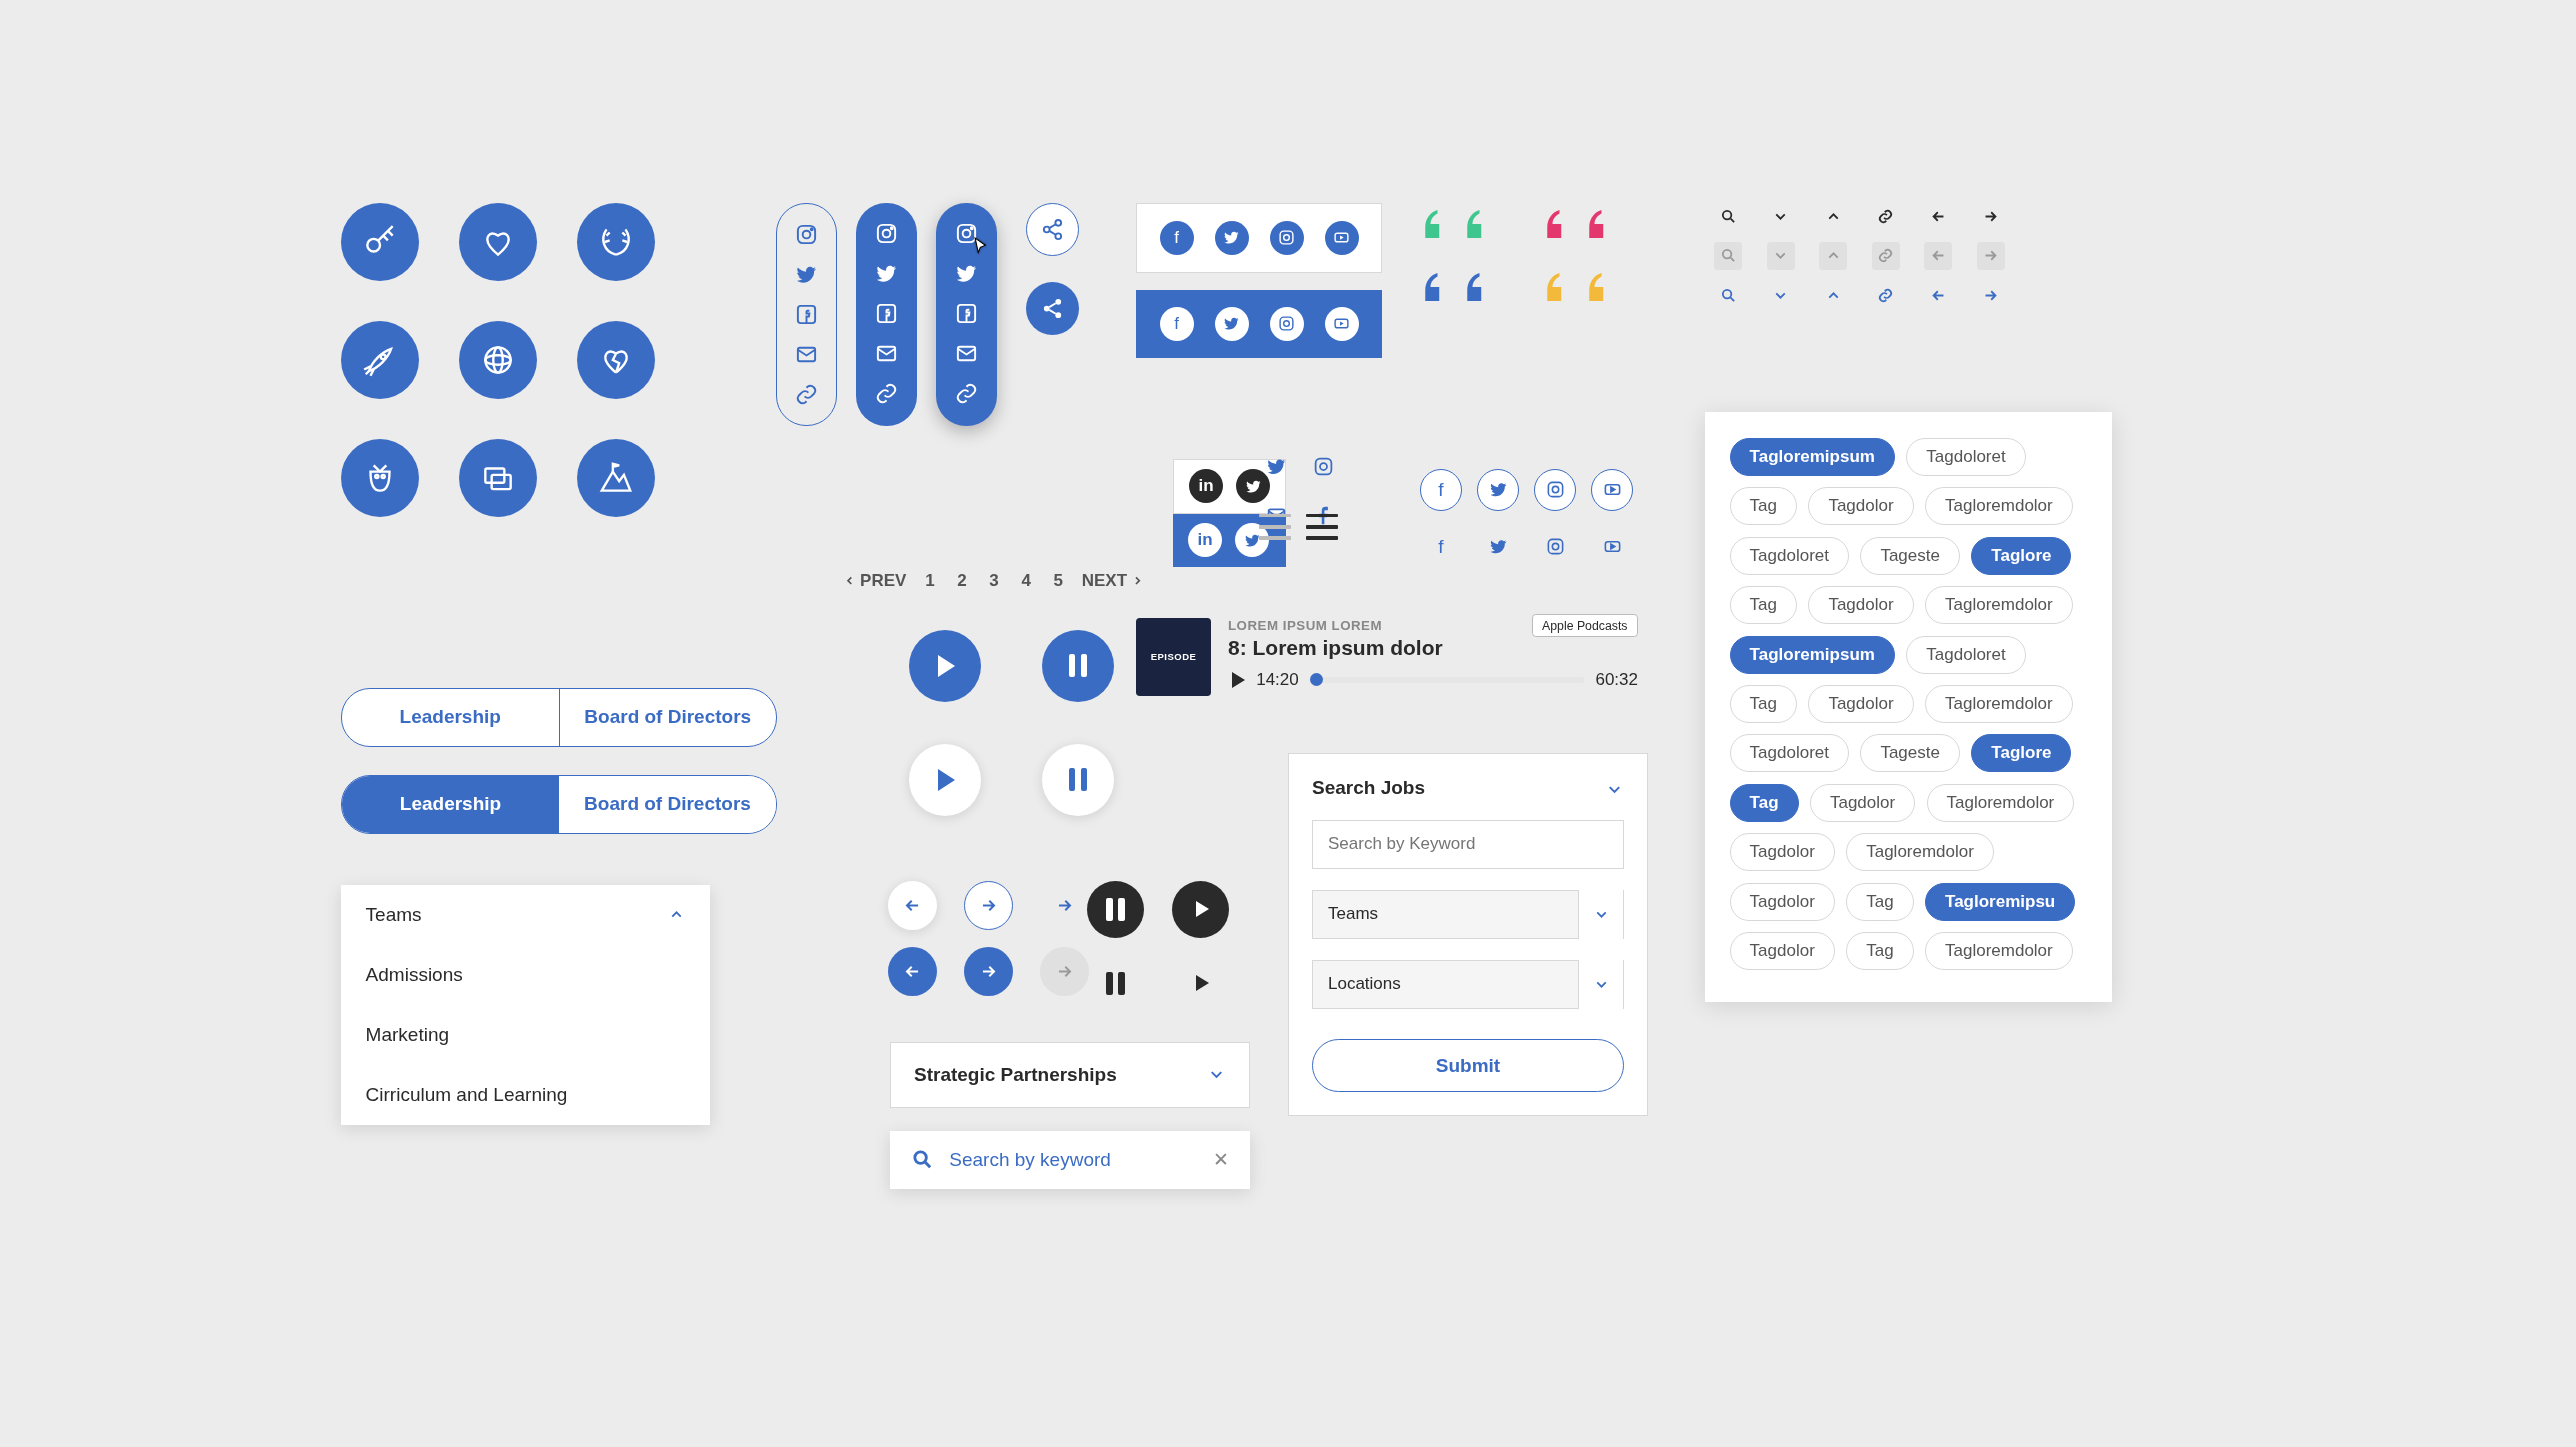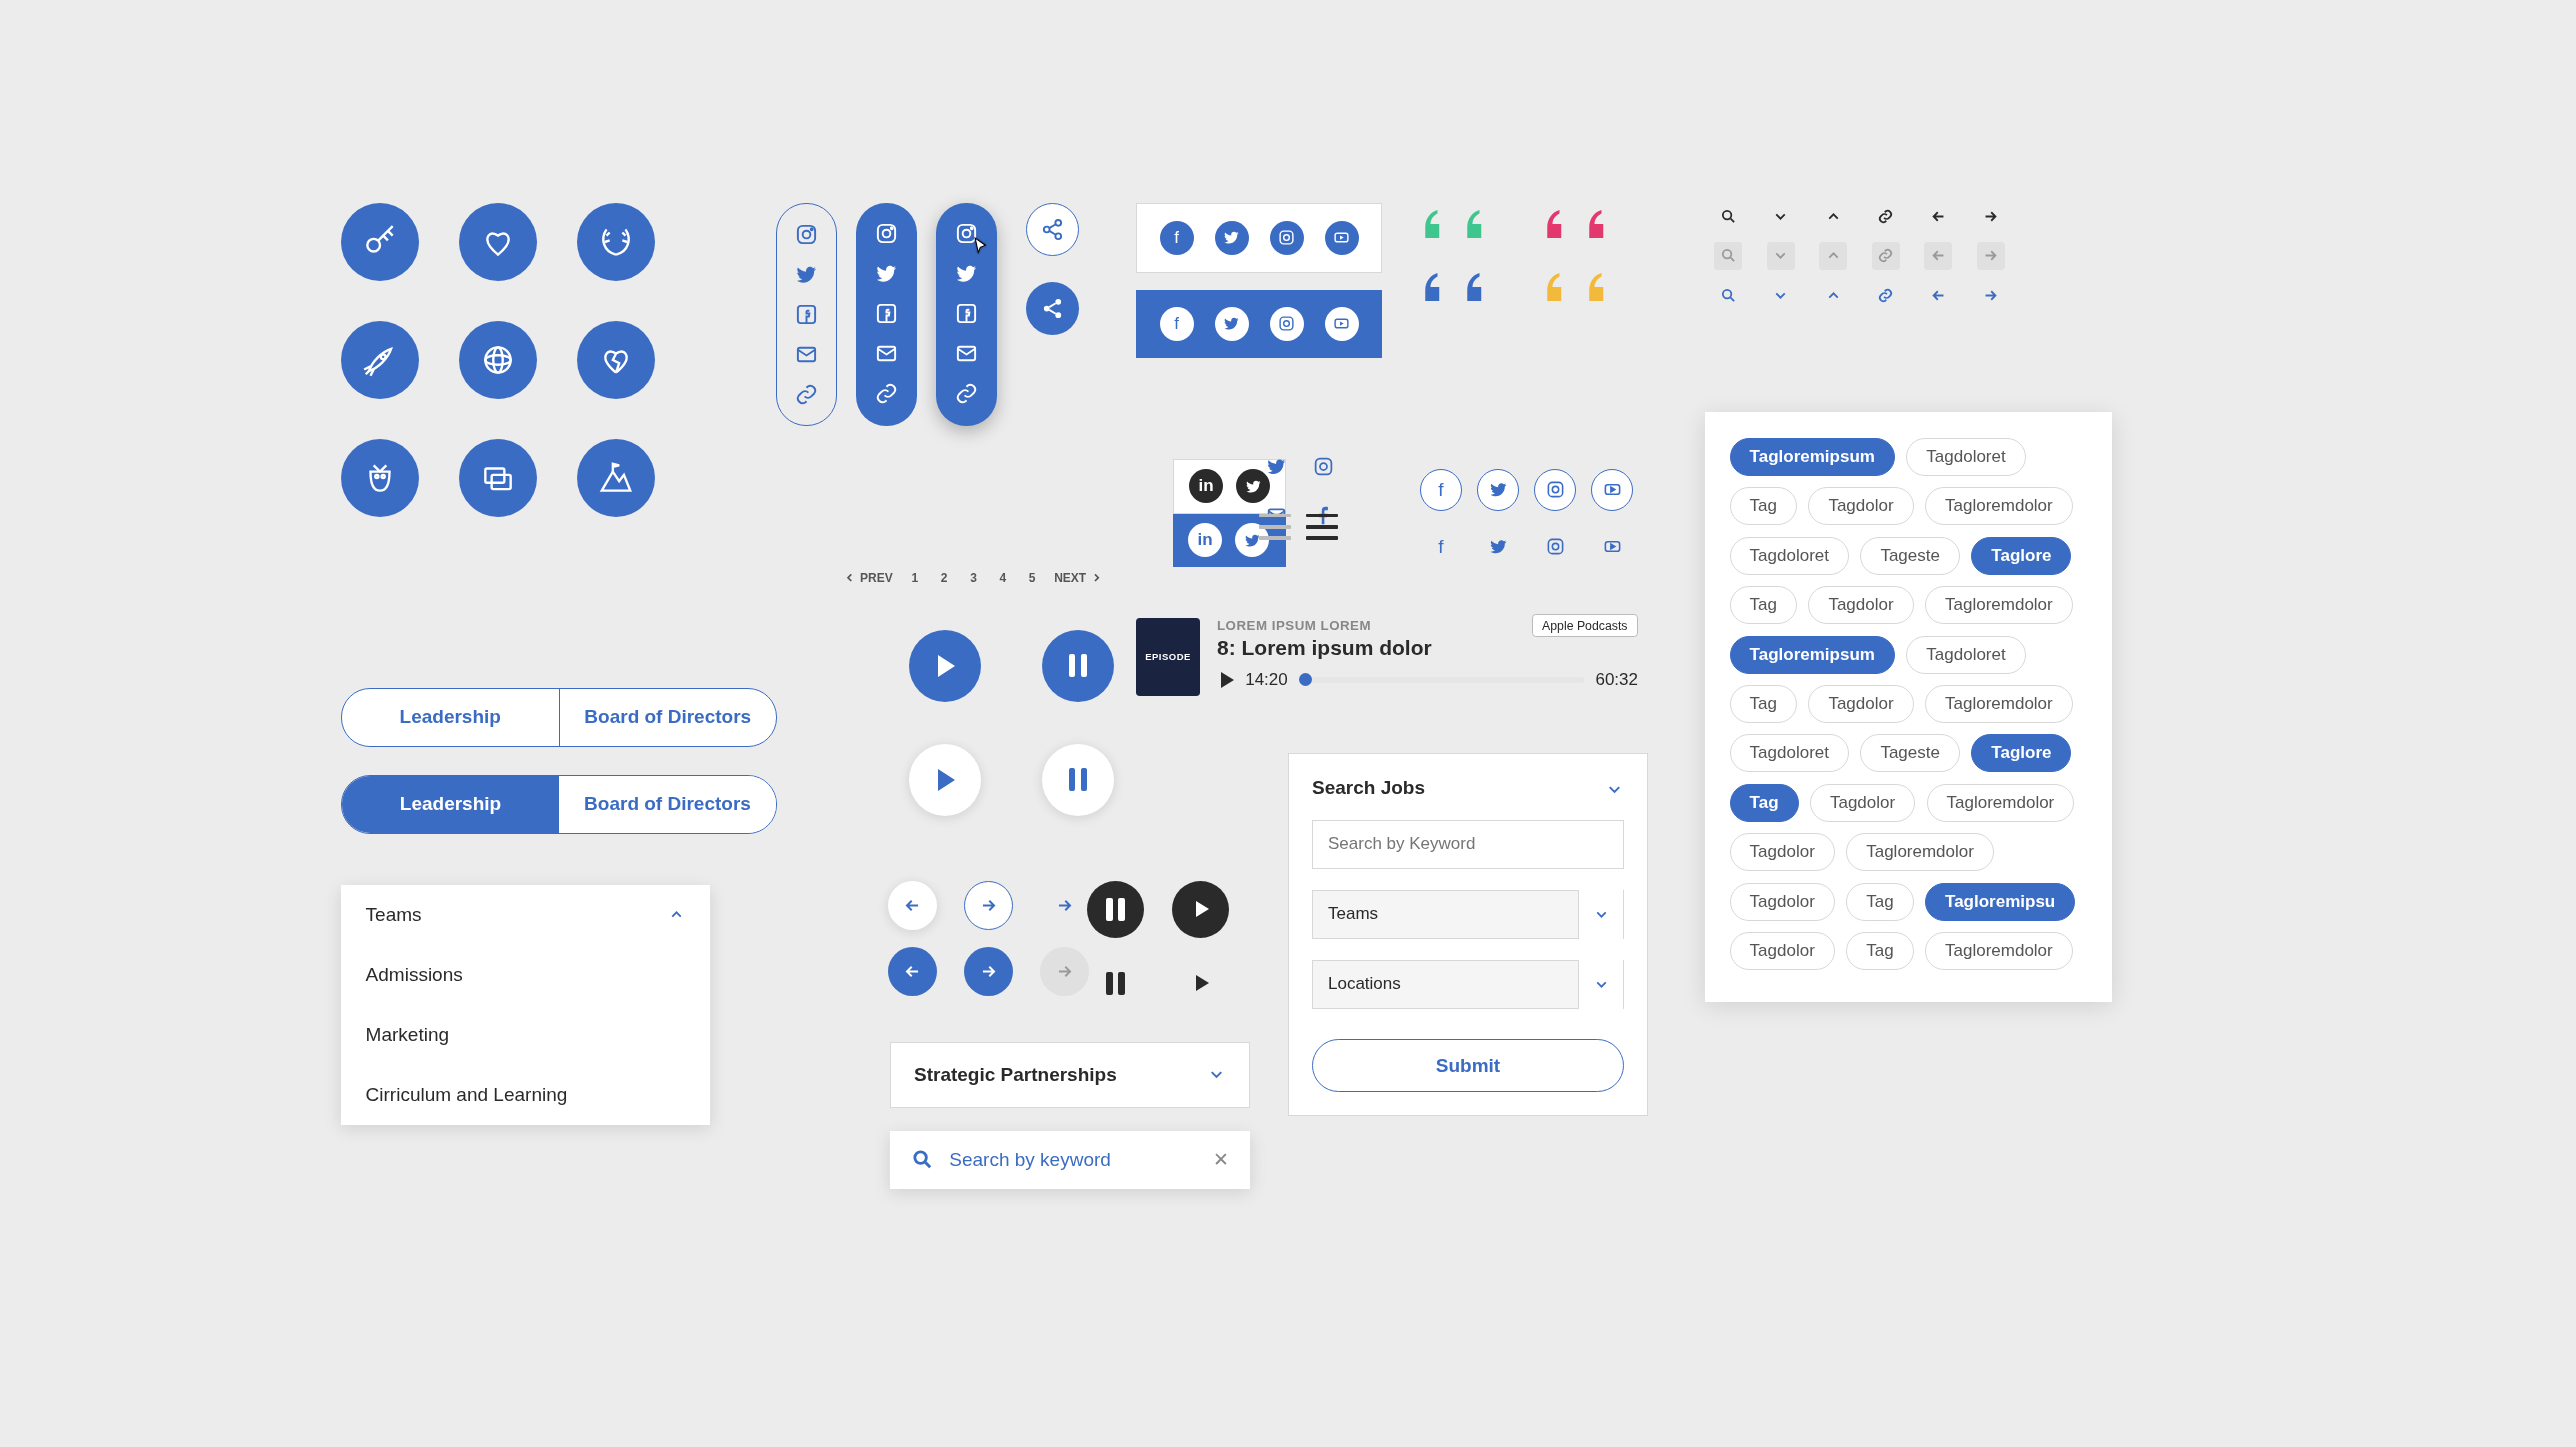--- a/index.html
+++ b/index.html
@@ -134,21 +134,21 @@
 
   
   .arrow-cluster { position:absolute; left:623px; top:725px; display:grid; grid-template-columns: repeat(4,59px); gap:17px 17px; }
   .arrow-cluster .circ{ width:49px; height:49px;}
   .arrow-cluster svg{ width:19px;height:19px;}
 
   .arrow-cluster2 { position:absolute; left: 822px; top: 725px; display:grid; grid-template-columns: repeat(2,68px); gap:17px; }
   .arrow-cluster2 .circ{ width:57px; height:57px;}
 
   
-  .pagi { position:absolute; left: 578px; top: 415px; display:flex; align-items:center; gap: 15px; font-size:12px; font-weight:600; color:#555; }
+  .pagi { position:absolute; left: 578px; top: 415px; display:flex; align-items:center; gap: 15px; font-size:17px; font-weight:600; color:#555; }
   .pagi .lbl { display:flex; align-items:center; gap:3.8px; cursor:pointer; }
   .pagi .pg { cursor:pointer; padding:0 3.8px; }
 
   
   .lt-block { position:absolute; left:908px; top:303px; display:flex; flex-direction:column;}
   .lt-row { display:flex; gap:13.3px; padding:9.5px 15px; }
   .lt-row .circ{width:34px;height:34px;font-size:17px;}
   .lt-top{ border:0.9px solid var(--border); background:#fff;}
   .lt-bot{ background:var(--blue);}
   .ham-wrap{position:absolute; left:994px; top:358px; display:flex; gap:15px;}
@@ -159,21 +159,21 @@
   
   .soc-grid { position:absolute; left:994px; top:294px; display:flex; flex-direction:column; gap:15px;}
   .soc-grid .r{display:flex; gap:13.3px;}
   .soc-grid .circ{width:34px;height:34px;font-size:17px;}
   .soc-grid2 { position:absolute; left:1155px; top:313px; display:flex; flex-direction:column; gap:15px;}
   .soc-grid2 .r{display:flex; gap:15px;}
   .soc-grid2 .circ{width:42px;height:42px;font-size:19px;}
 
   
   .pod { position:absolute; left:871px; top:462px; width:502px; display:flex; gap:17px; align-items:flex-start;}
-  .pod .art{width:64px;height:78px;background:#1a2340;border-radius:3.8px;display:flex;align-items:center;justify-content:center;color:#fff;font-size:9.5px;font-weight:700;letter-spacing:0.5px;}
+  .pod .art{width:75px;height:78px;background:#1a2340;border-radius:3.8px;display:flex;align-items:center;justify-content:center;color:#fff;font-size:9.5px;font-weight:700;letter-spacing:0.5px;}
   .pod .meta{flex:1;}
   .pod .eyebrow{font-size:13.3px;font-weight:700;color:#888;letter-spacing:0.5px;}
   .pod .title{font-size:21px;font-weight:800;margin:3.8px 0 9.5px;}
   .pod .bar{display:flex;align-items:center;gap:11.4px;font-size:17px;}
   .pod .track{flex:1;height:5.7px;background:#e6e6e6;border-radius:2.8px;position:relative;}
   .pod .track::before{content:'';position:absolute;left:0;top:-3.8px;width:13.3px;height:13.3px;background:var(--blue);border-radius:50%;}
   .pod .badge{position:absolute;right:0;top:-3.8px;border:0.9px solid #bbb;background:#fff;border-radius:3.8px;font-size:12.3px;padding:3.8px 9.5px;}
 
   
   .acc { position:absolute; left:76px; top:729px; width:369px; background:#fff; box-shadow:0 3.8px 17px rgba(0,0,0,.12); display:flex; flex-direction:column; font-size:19px;}

